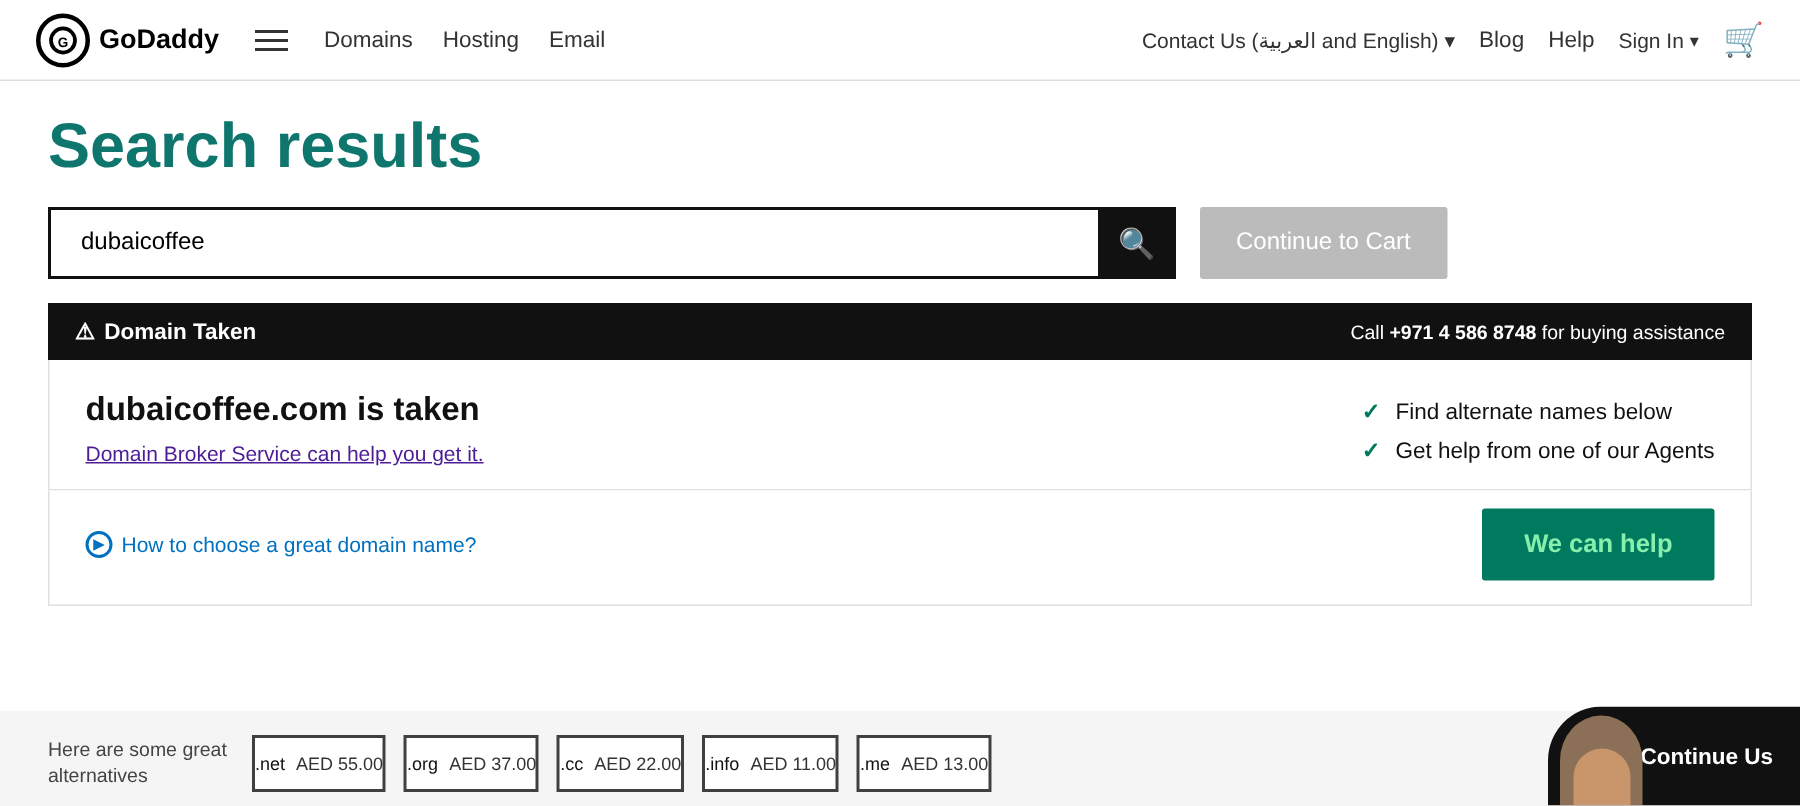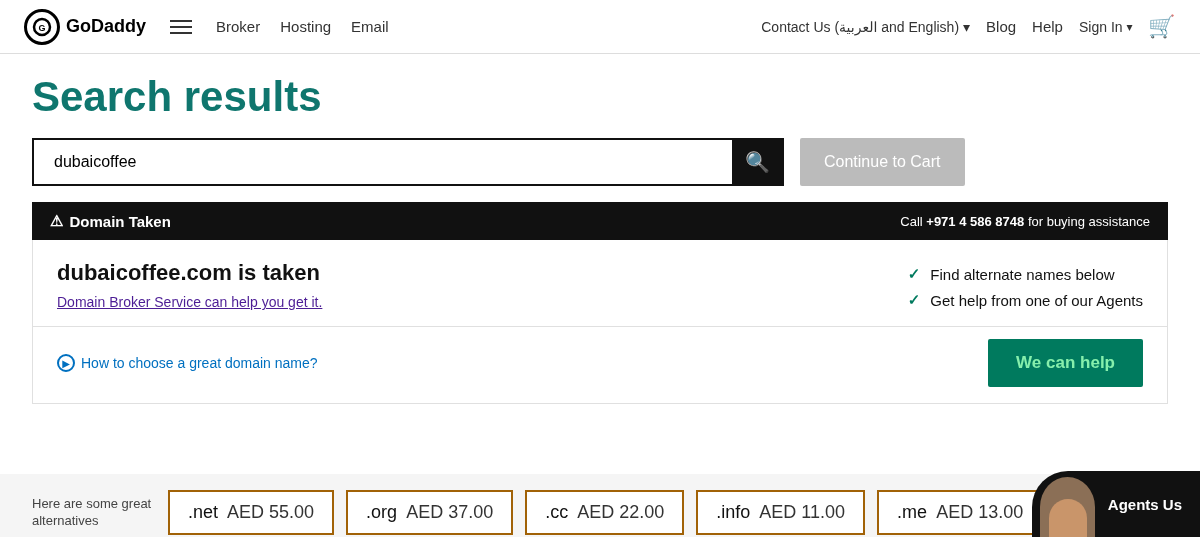--- a/index.html
+++ b/index.html
@@ -231,24 +231,24 @@
       color: #444;
       max-width: 120px;
       line-height: 1.3;
     }
     .alt-buttons {
       display: flex;
       gap: 12px;
       flex-wrap: wrap;
     }
     .alt-btn {
-      border: 2px solid #a16207;
+      border: 2px solid #404040;
       background: #fff;
-      padding: 10px 18px;
-      font-size: 18px;
+      padding: 10px 0;
+      font-size: 12px;
       font-weight: 500;
       cursor: pointer;
       color: #111;
       white-space: nowrap;
     }
     .alt-btn .ext { color: #111; }
     .alt-btn .price { color: #333; margin-left: 4px; }
 
     
     .contact-bubble {
@@ -309,21 +309,21 @@
     <span>GoDaddy</span>
   </a>
 
   <div class="hamburger">
     <span></span>
       <span></span>
       <span></span>
   </div>
 
   <div class="nav-links">
-    <a class="nav-link" href="#">Broker</a>
+    <a class="nav-link" href="#">Domains</a>
     <a class="nav-link" href="#">Hosting</a>
     <a class="nav-link" href="#">Email</a>
   </div>
 
   <div class="nav-right">
     <div class="nav-contact-btn">
       <span>Contact Us (العربية and English)</span>
       <span>▾</span>
     </div>
     <a class="nav-link" href="#">Blog</a>
@@ -408,14 +408,14 @@
       <span class="ext">.me</span>
       <span class="price">AED 13.00</span>
     </button>
   </div>
 </div>
 
 <div class="contact-bubble">
   <div class="contact-avatar">
     <div class="avatar-body"></div>
   </div>
-  <span class="contact-bubble-text">Agents Us</span>
+  <span class="contact-bubble-text">Continue Us</span>
 </div>
 
 </body></html>

